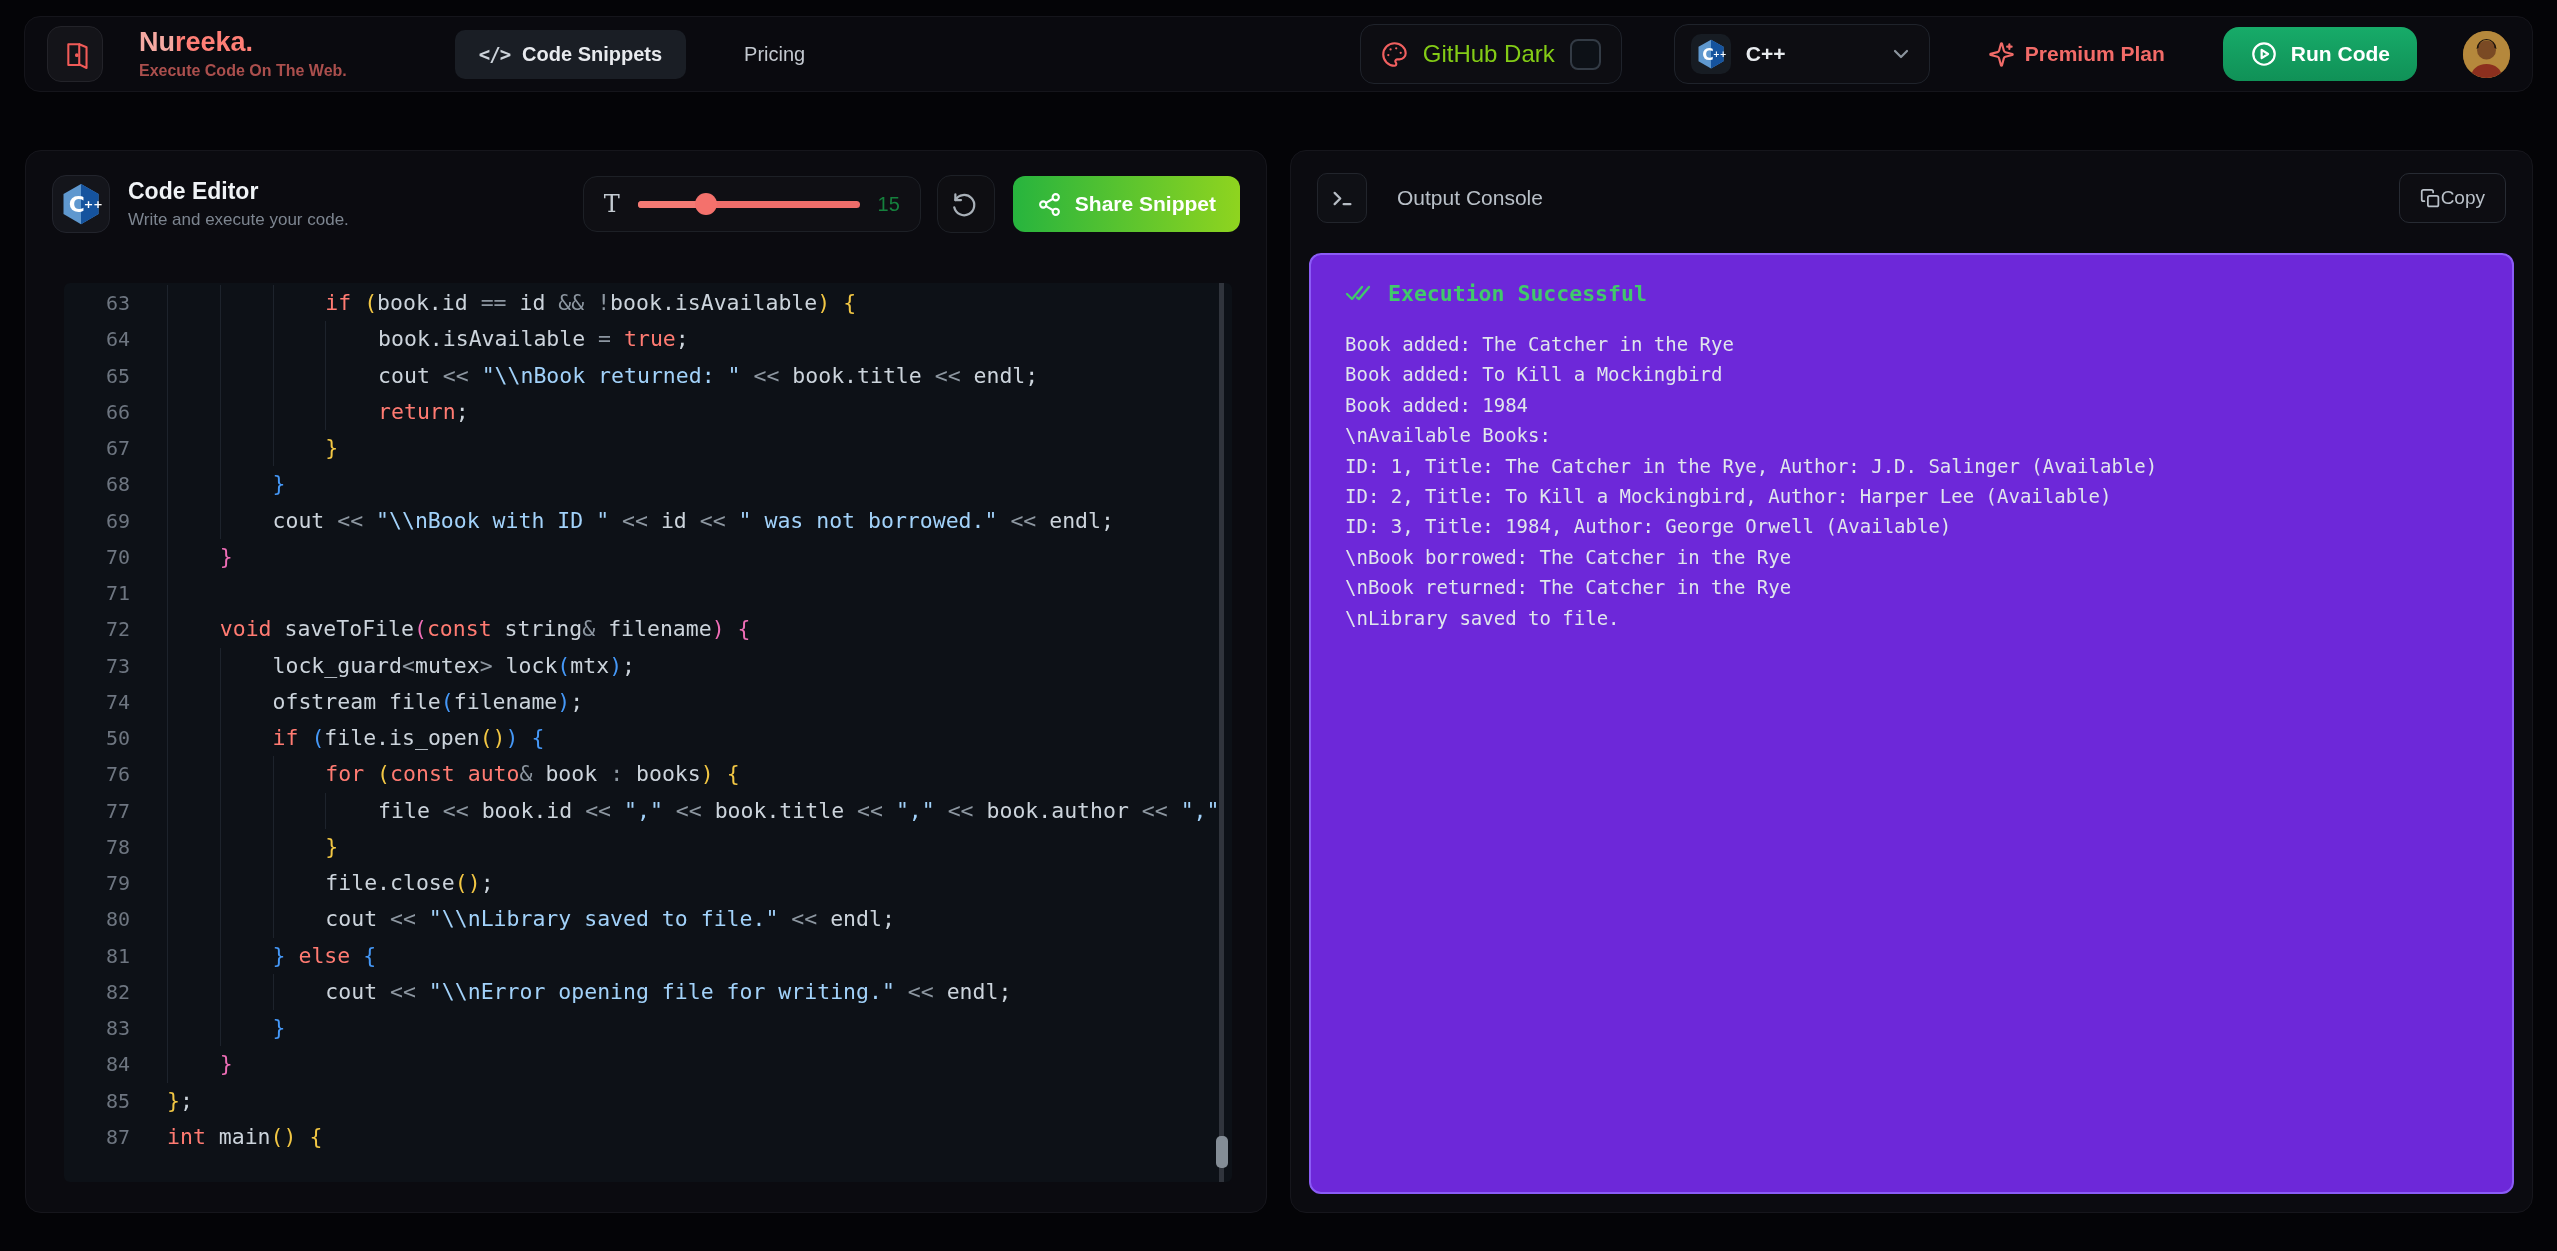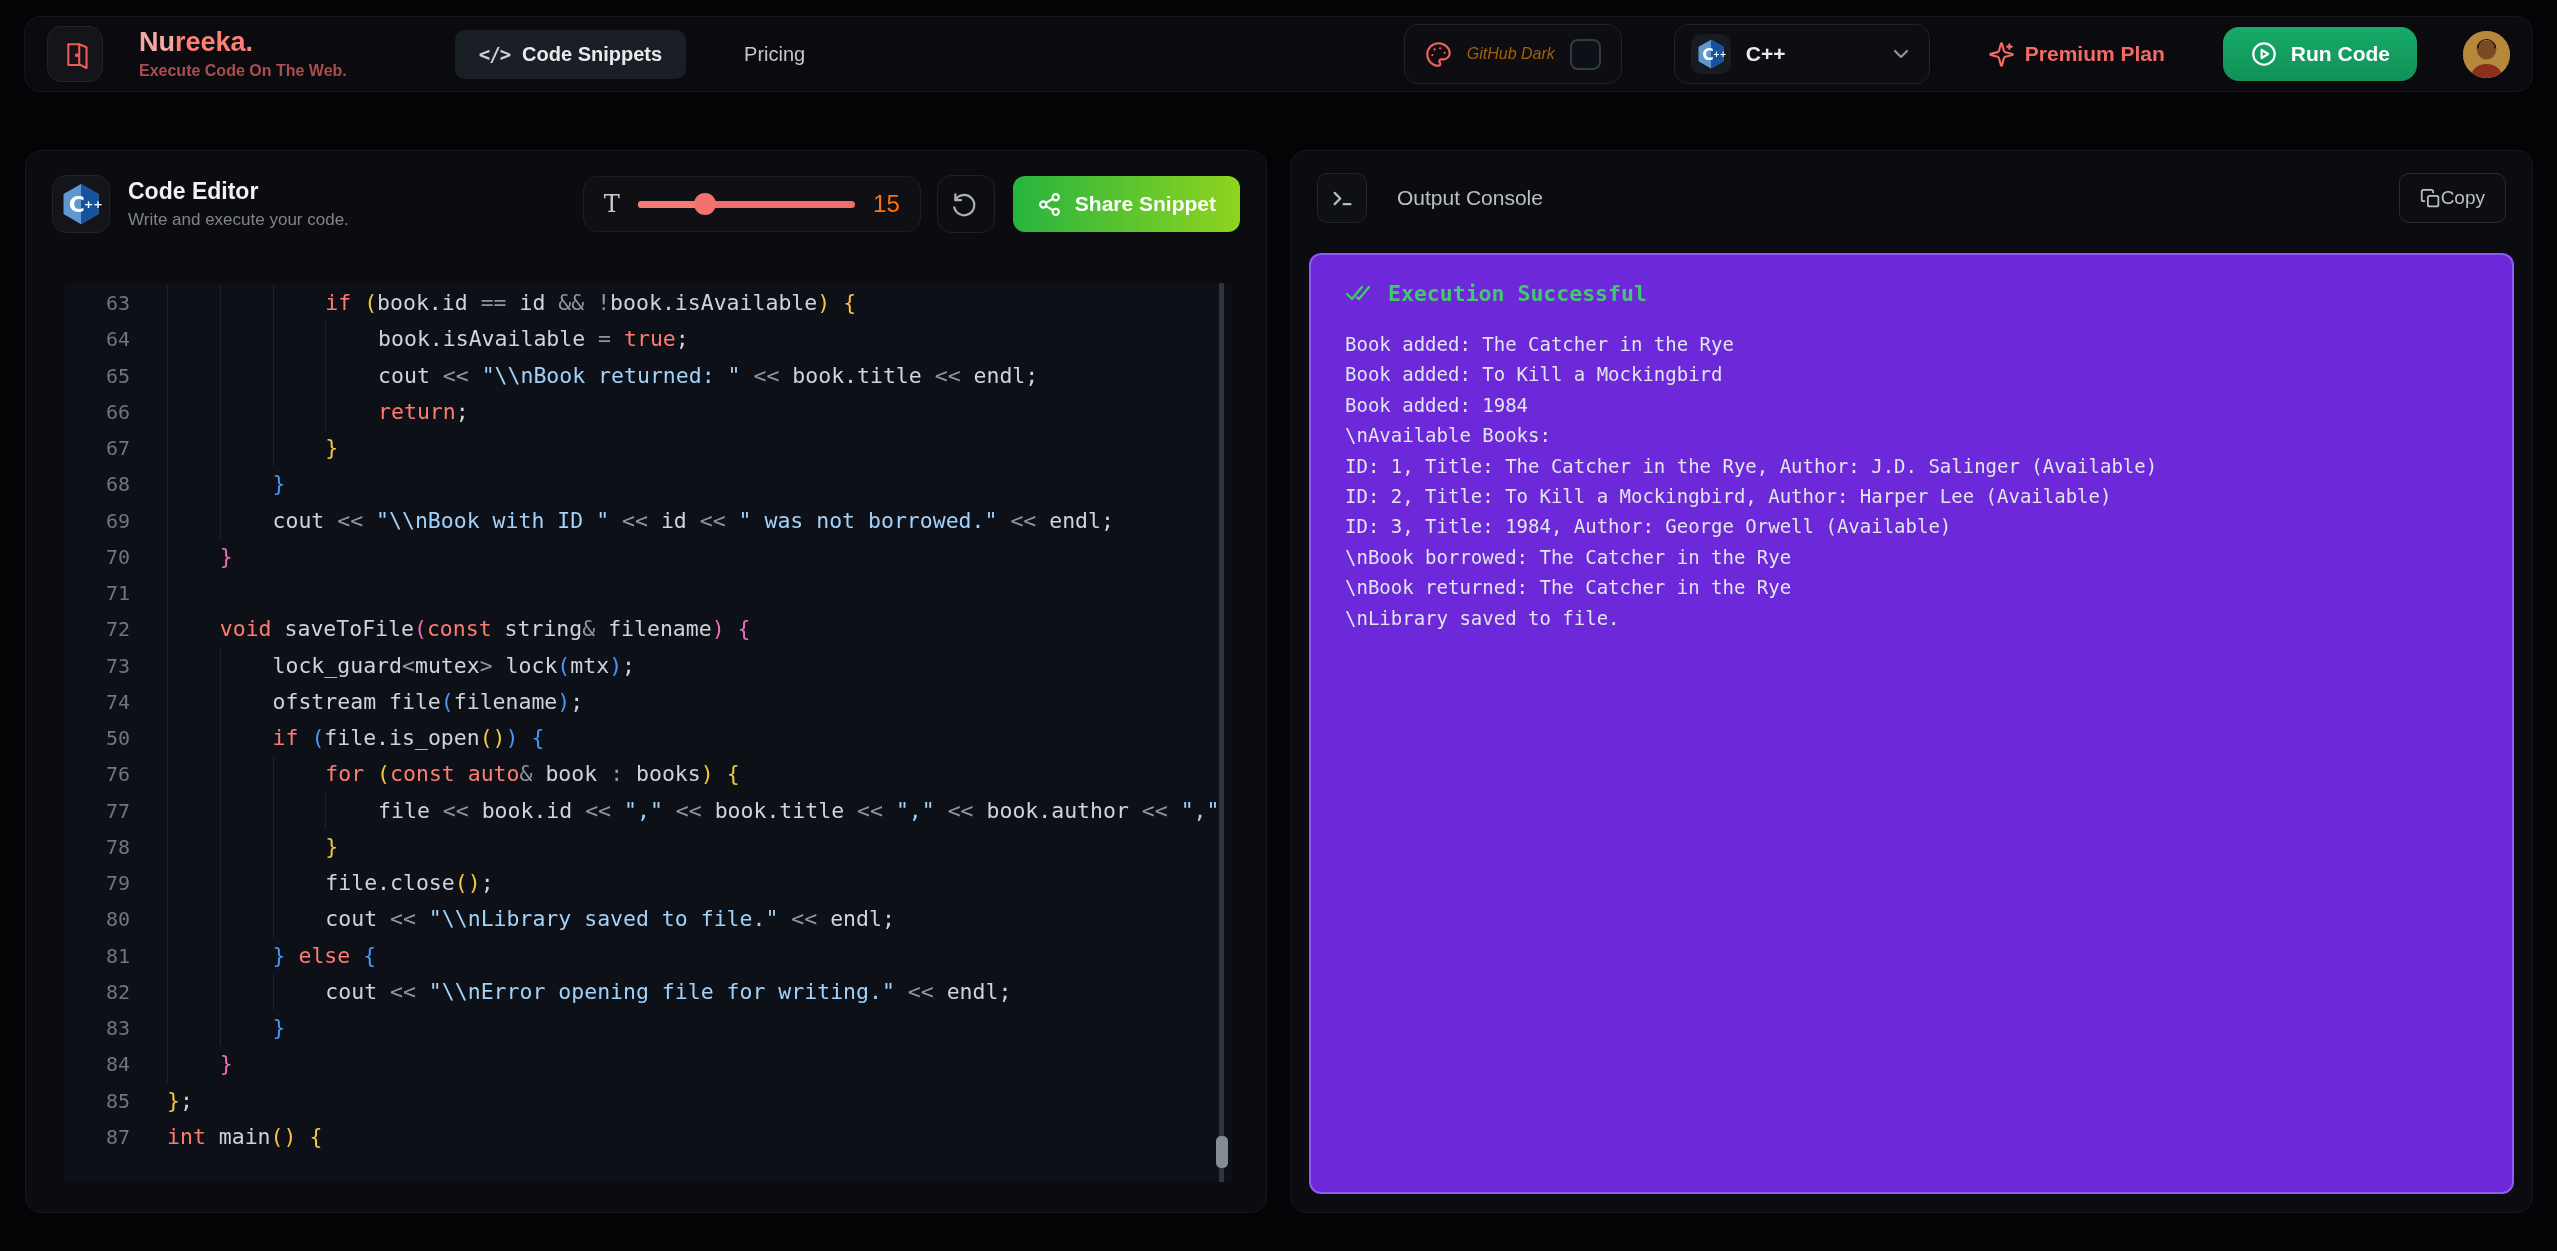--- a/index.html
+++ b/index.html
@@ -18,21 +18,21 @@
   .brand-nu{color:#f5a9a2;font-weight:600;}
   .brand-reeka{color:#ff7f76;font-weight:800;}
   .brand-tag{margin-top:6px;font-size:16px;color:#ab4f4d;font-weight:600;}
   .nav-pill{margin-left:92px;display:flex;align-items:center;gap:12px;background:#1a1e25;
             border-radius:10px;padding:13px 24px;color:#e8eaee;font-size:20px;font-weight:700;cursor:pointer;}
   .nav-code-icon{color:#cdd3da;font-size:19px;font-weight:600;letter-spacing:-1px;}
   .nav-link{margin-left:42px;font-size:20px;color:#c3c8cf;cursor:pointer;}
   .tb-spacer{flex:1;}
   .theme-pill{display:flex;align-items:center;gap:15px;height:58px;padding:0 20px;background:#0d0d12;
               border:1px solid #1f232b;border-radius:14px;cursor:pointer;}
-  .theme-label{font-size:16px;color:#a16207;font-style:italic;}
+  .theme-label{font-size:24px;color:#84cc16;}
   .theme-swatch{width:27px;height:27px;border-radius:8px;background:#0d1117;border:2px solid #333b45;}
   .lang-pill{margin-left:36px;display:flex;align-items:center;gap:15px;height:58px;width:222px;padding:0 16px;
              background:#0d0d12;border:1px solid #1f232b;border-radius:14px;cursor:pointer;}
   .lang-logo-box{width:40px;height:40px;border-radius:10px;background:#171c23;display:flex;align-items:center;justify-content:center;}
   .lang-label{font-size:21px;color:#e8ebef;font-weight:600;}
   .lang-chevron{margin-left:auto;}
   .premium{margin-left:42px;display:flex;align-items:center;gap:10px;cursor:pointer;}
   .premium-label{font-size:21px;font-weight:700;color:#f26b68;}
   .run-btn{margin-left:42px;height:54px;display:flex;align-items:center;gap:13px;padding:0 27px;
            border-radius:16px;background:linear-gradient(180deg,#17ab69,#109157);cursor:pointer;}
@@ -53,21 +53,21 @@
   .ehead-text{margin-left:18px;}
   .ehead-title{font-size:23px;font-weight:700;color:#f0f3f6;}
   .ehead-sub{margin-top:5px;font-size:17px;color:#7d8590;}
   .font-pill{margin-left:auto;width:338px;height:56px;border-radius:14px;background:#0f0f14;border:1px solid #1d2026;
              display:flex;align-items:center;padding:0 20px;box-sizing:border-box;gap:18px;}
   .font-T{font-family:"DejaVu Serif",serif;font-size:24px;color:#c3cad1;}
   .slider{position:relative;flex:1;height:22px;cursor:pointer;}
   .slider-track{position:absolute;left:0;right:0;top:8px;height:7px;border-radius:4px;background:#ef6d6a;}
   .slider-fill{position:absolute;left:0;width:28%;top:8px;height:7px;border-radius:4px;background:#f47a74;}
   .slider-thumb{position:absolute;left:26%;top:0;width:22px;height:22px;border-radius:50%;background:#f4716c;}
-  .font-value{font-size:24px;color:#f97316;}
+  .font-value{font-size:20px;color:#15803d;}
   .reset-btn{margin-left:16px;width:56px;height:56px;border-radius:14px;background:#0e0e12;border:1px solid #1d2026;
              display:flex;align-items:center;justify-content:center;cursor:pointer;}
   .share-btn{margin-left:18px;height:56px;display:flex;align-items:center;gap:13px;padding:0 24px;border-radius:12px;
              background:linear-gradient(90deg,#27b43e,#8fd41f);cursor:pointer;}
   .share-label{font-size:21px;font-weight:800;color:#fff;}
 
   
   .editor{position:absolute;left:38px;right:34px;top:132px;bottom:30px;background:#0d1117;
           border-radius:6px;overflow:hidden;padding-top:2px;}
   .code-line{display:flex;height:36.25px;line-height:36.25px;font-family:"DejaVu Sans Mono",monospace;font-size:21.5px;}

